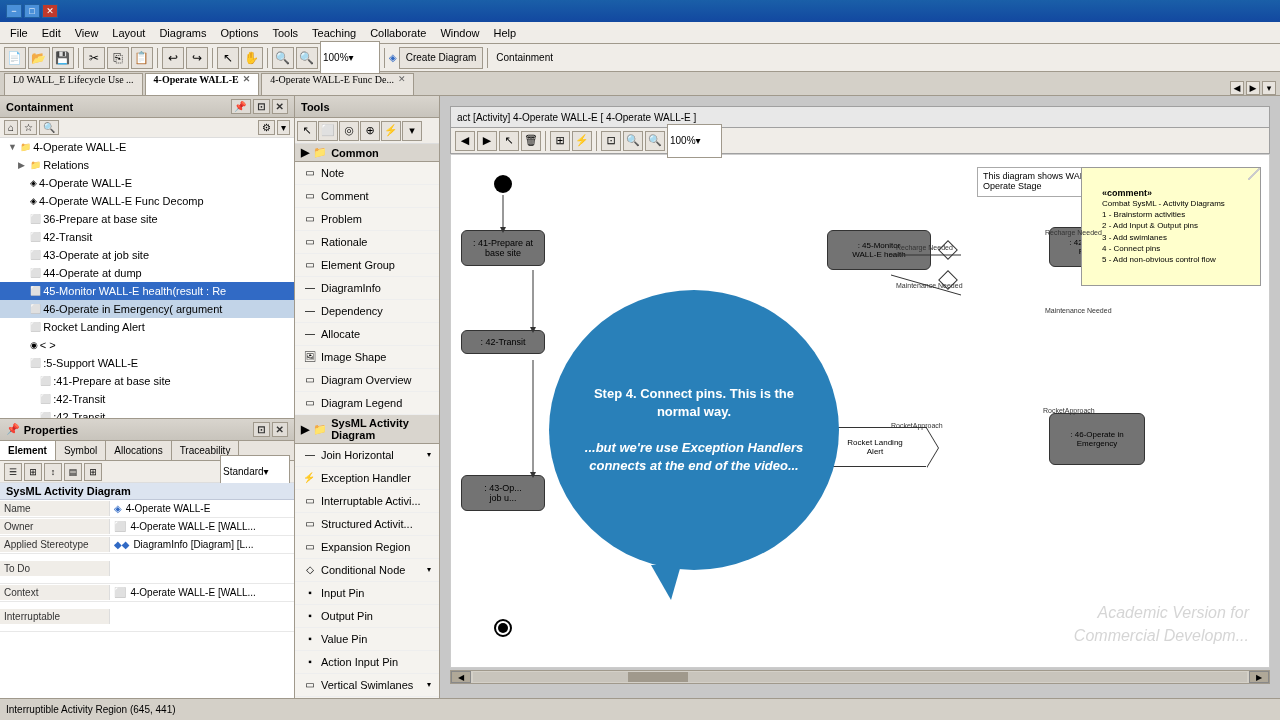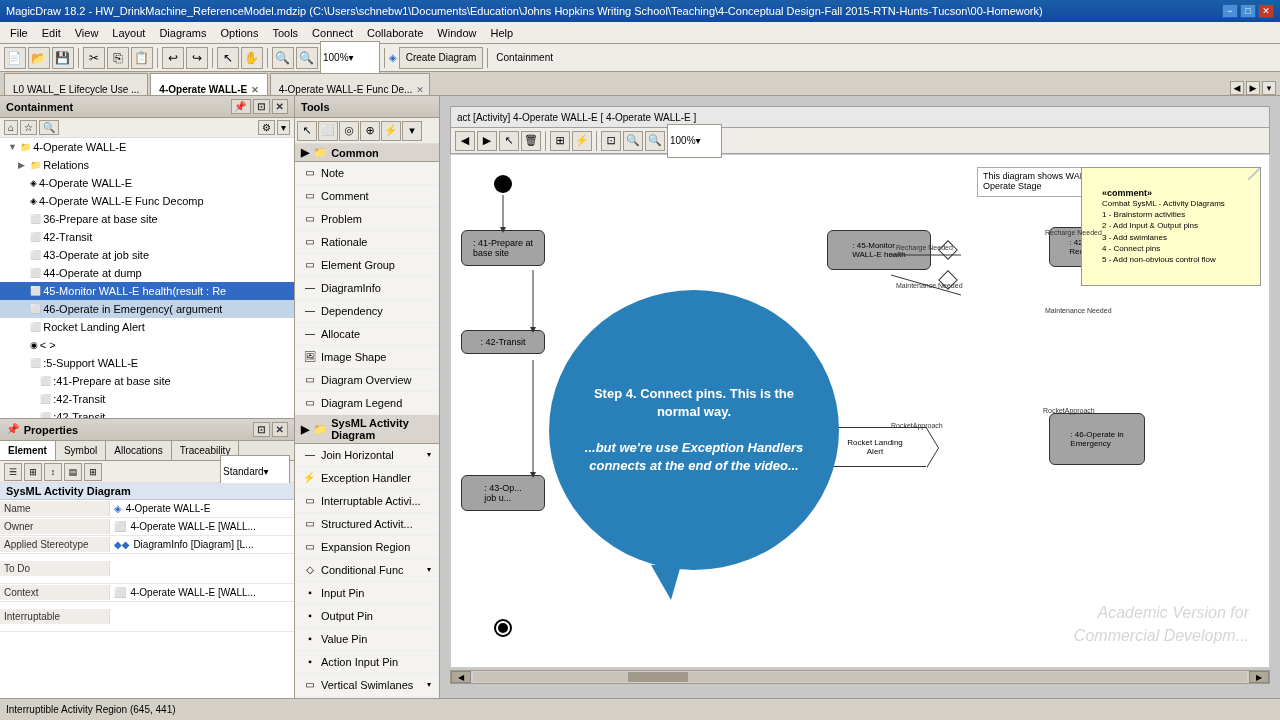--- a/index.html
+++ b/index.html
@@ -73,27 +73,28 @@
       align-items: flex-end;
       padding-left: 4px;
       border-bottom: 1px solid #a0998c;
     }
     .tab {
       height: 22px;
       padding: 0 8px;
       border: 1px solid #a0998c;
       border-bottom: none;
       background: #e8e4de;
-      display: flex; align-items: flex-end;
+      display: flex; align-items: flex-start;
       font-size: 10px;
       cursor: pointer;
       margin-right: 2px;
       white-space: nowrap;
       max-width: 160px;
       overflow: hidden;
+      font-family: Liberation Serif, serif;
     }
     .tab.active { background: white; font-weight: bold; }
     .tab-close { margin-left: 4px; font-size: 9px; cursor: pointer; color: #666; }
 
     
     #main-layout {
       display: flex;
       height: calc(720px - 22px - 22px - 28px - 24px - 22px);
     }
 
@@ -317,24 +318,25 @@
     }
     .diagram-content {
       position: absolute;
       top: 58px; left: 10px; right: 10px; bottom: 30px;
       background: white;
       overflow: hidden;
       border: 1px solid #ccc;
     }
     .uml-action {
       border-radius: 6px;
-      background: #a3a3a3;
+      background: #737373;
       border: 1px solid #333;
       font-size: 9px;
       display: flex; align-items: center; justify-content: center;
+      text-align: center;
       position: absolute;
     }
     .start-node {
       position: absolute;
       width: 18px; height: 18px;
       border-radius: 50%;
       background: black;
     }
     .end-node {
       position: absolute;
@@ -433,37 +435,36 @@
       background: #e8e4de;
       border: 1px solid #a0998c;
       display: flex; align-items: center; justify-content: center;
       font-size: 9px; cursor: pointer;
     }
   </style>
 </head>
 <body>
 
 <div id="titlebar">
-  <span>MagicDraw 18.2 - HW_DrinkMachine_ReferenceModel.mdzip (C:\Users\schnebw1\Documents\Education\Johns Hopkins Writing School\Teaching\4-Conceptual Design-Fall 2015-RTN-Hunts-Tucson\00-Homework)</span>
   <div id="titlebar-controls">
     <div class="title-btn">−</div>
     <div class="title-btn">□</div>
     <div class="title-btn close">✕</div>
   </div>
 </div>
 
 <div id="menubar">
   <div class="menu-item">File</div>
   <div class="menu-item">Edit</div>
   <div class="menu-item">View</div>
   <div class="menu-item">Layout</div>
   <div class="menu-item">Diagrams</div>
   <div class="menu-item">Options</div>
   <div class="menu-item">Tools</div>
-  <div class="menu-item">Connect</div>
+  <div class="menu-item">Teaching</div>
   <div class="menu-item">Collaborate</div>
   <div class="menu-item">Window</div>
   <div class="menu-item">Help</div>
 </div>
 
 <div id="toolbar">
   <div class="tb-btn">📄</div>
   <div class="tb-btn">📂</div>
   <div class="tb-btn">💾</div>
   <div class="tb-separator"></div>
@@ -788,21 +789,21 @@
       <div class="tools-item">
         <div class="tools-item-icon">▭</div>
         <span>Structured Activit...</span>
       </div>
       <div class="tools-item">
         <div class="tools-item-icon">▭</div>
         <span>Expansion Region</span>
       </div>
       <div class="tools-item">
         <div class="tools-item-icon">◇</div>
-        <span>Conditional Func</span>
+        <span>Conditional Node</span>
         <span style="margin-left:auto;font-size:8px;">▾</span>
       </div>
       <div class="tools-item">
         <div class="tools-item-icon">▪</div>
         <span>Input Pin</span>
       </div>
       <div class="tools-item">
         <div class="tools-item-icon">▪</div>
         <span>Output Pin</span>
       </div>

